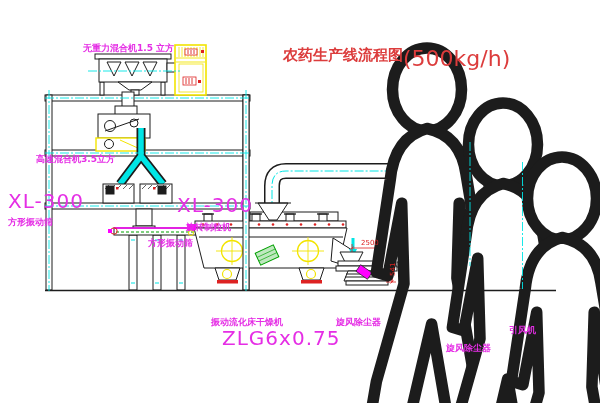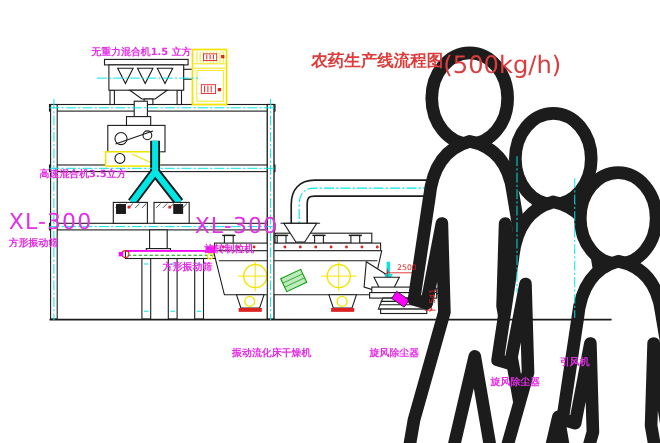--- a/index.html
+++ b/index.html
@@ -259,20 +259,21 @@
 </div>
 
 <div class="lbl lbl-sm" style="left:83px;top:13px">无重力混合机1.5 立方</div>
 <div class="lbl lbl-sm" style="left:36px;top:124px">高速混合机3.5立方</div>
 <div class="lbl lbl-lg" style="left:8px;top:160px">XL-300</div>
 <div class="lbl lbl-sm" style="left:8px;top:187px">方形振动筛</div>
 <div class="lbl lbl-lg" style="left:177px;top:164px">XL-300</div>
 <div class="lbl lbl-sm" style="left:186px;top:192px">旋转制粒机</div>
 <div class="lbl lbl-sm" style="left:148px;top:208px">方形振动筛</div>
 <div class="lbl lbl-sm" style="left:211px;top:287px">振动流化床干燥机</div>
+<div class="lbl lbl-lg" style="left:222px;top:297px">ZLG6x0.75</div>
 <div class="lbl lbl-sm" style="left:336px;top:287px">旋风除尘器</div>
 <div class="lbl lbl-sm" style="left:446px;top:313px">旋风除尘器</div>
 <div class="lbl lbl-sm" style="left:509px;top:295px">引风机</div>
 
 <div class="dim" style="left:361px;top:240px">2500</div>
 <div class="dim dim-rot" style="left:390px;top:276px">541</div>
 
 </div>
 
 </body></html>

